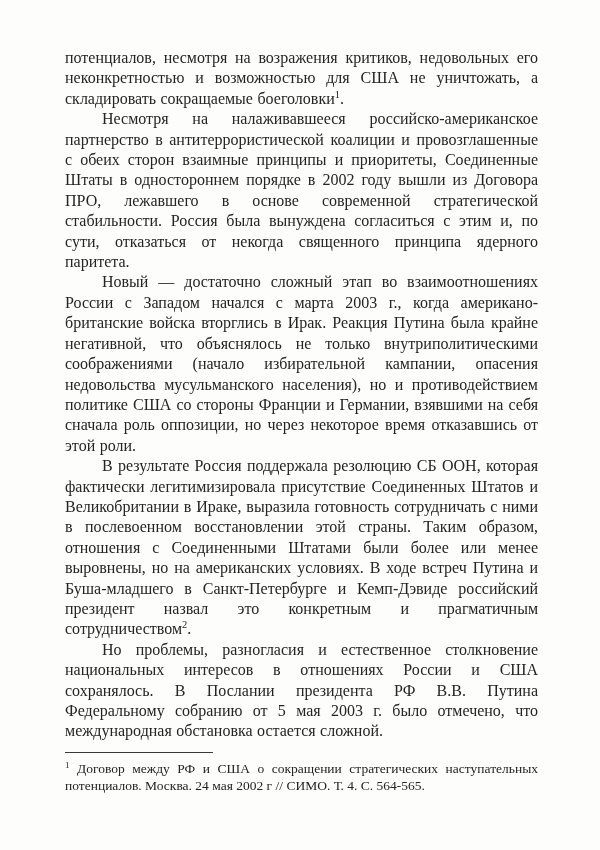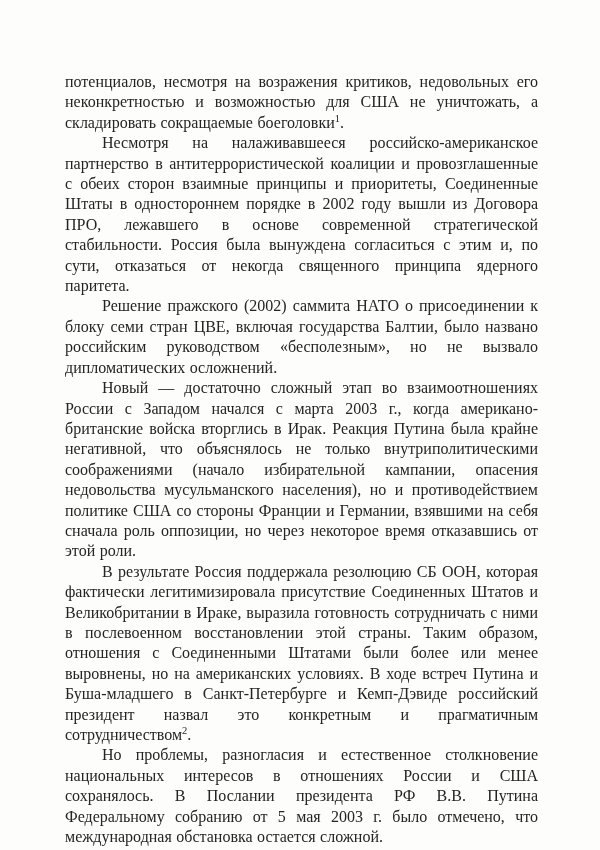--- a/index.html
+++ b/index.html
@@ -6,21 +6,21 @@
     margin: 0;
     padding: 0;
     background: #ffffff;
   }
   .page {
     position: relative;
     width: 600px;
     height: 850px;
     box-sizing: border-box;
     background: #fdfdfc;
-    padding: 72px 62px 0 65px;
+    padding: 48px 62px 0 65px;
     font-family: "Liberation Serif", "DejaVu Serif", serif;
     color: #242424;
     overflow: hidden;
   }
   .body-text p.para {
     margin: 0;
     text-align: justify;
     font-size: 16px;
     line-height: 20.4px;
     text-indent: 37px;
@@ -60,21 +60,20 @@
 <body>
 
 <div class="page">
 
   <div class="body-text">
 
     <p class="para no-indent"><span>потенциалов, несмотря на возражения критиков, недовольных его неконкретностью и возможностью для США не уничтожать, а складировать сокращаемые боеголовки</span><sup class="fn-ref">1</sup><span>.</span></p>
 
     <p class="para">Несмотря на налаживавшееся российско-американское партнерство в антитеррористической коалиции и провозглашенные с обеих сторон взаимные принципы и приоритеты, Соединенные Штаты в одностороннем порядке в 2002 году вышли из Договора ПРО, лежавшего в основе современной стратегической стабильности. Россия была вынуждена согласиться с этим и, по сути, отказаться от некогда священного принципа ядерного паритета.</p>
 
-    <p class="para">Решение пражского (2002) саммита НАТО о присоединении к блоку семи стран ЦВЕ, включая государства Балтии, было названо российским руководством «бесполезным», но не вызвало дипломатических осложнений.</p>
 
     <p class="para">Новый — достаточно сложный этап во взаимоотношениях России с Западом начался с марта 2003 г., когда американо-британские войска вторглись в Ирак. Реакция Путина была крайне негативной, что объяснялось не только внутриполитическими соображениями (начало избирательной кампании, опасения недовольства мусульманского населения), но и противодействием политике США со стороны Франции и Германии, взявшими на себя сначала роль оппозиции, но через некоторое время отказавшись от этой роли.</p>
 
     <p class="para"><span>В результате Россия поддержала резолюцию СБ ООН, которая фактически легитимизировала присутствие Соединенных Штатов и Великобритании в Ираке, выразила готовность сотрудничать с ними в послевоенном восстановлении этой страны. Таким образом, отношения с Соединенными Штатами были более или менее выровнены, но на американских условиях. В ходе встреч Путина и Буша-младшего в Санкт-Петербурге и Кемп-Дэвиде российский президент назвал это конкретным и прагматичным сотрудничеством</span><sup class="fn-ref">2</sup><span>.</span></p>
 
     <p class="para">Но проблемы, разногласия и естественное столкновение национальных интересов в отношениях России и США сохранялось. В Послании президента РФ В.В. Путина Федеральному собранию от 5 мая 2003 г. было отмечено, что международная обстановка остается сложной.</p>
 
   </div>
 
   <hr class="footnote-sep">

